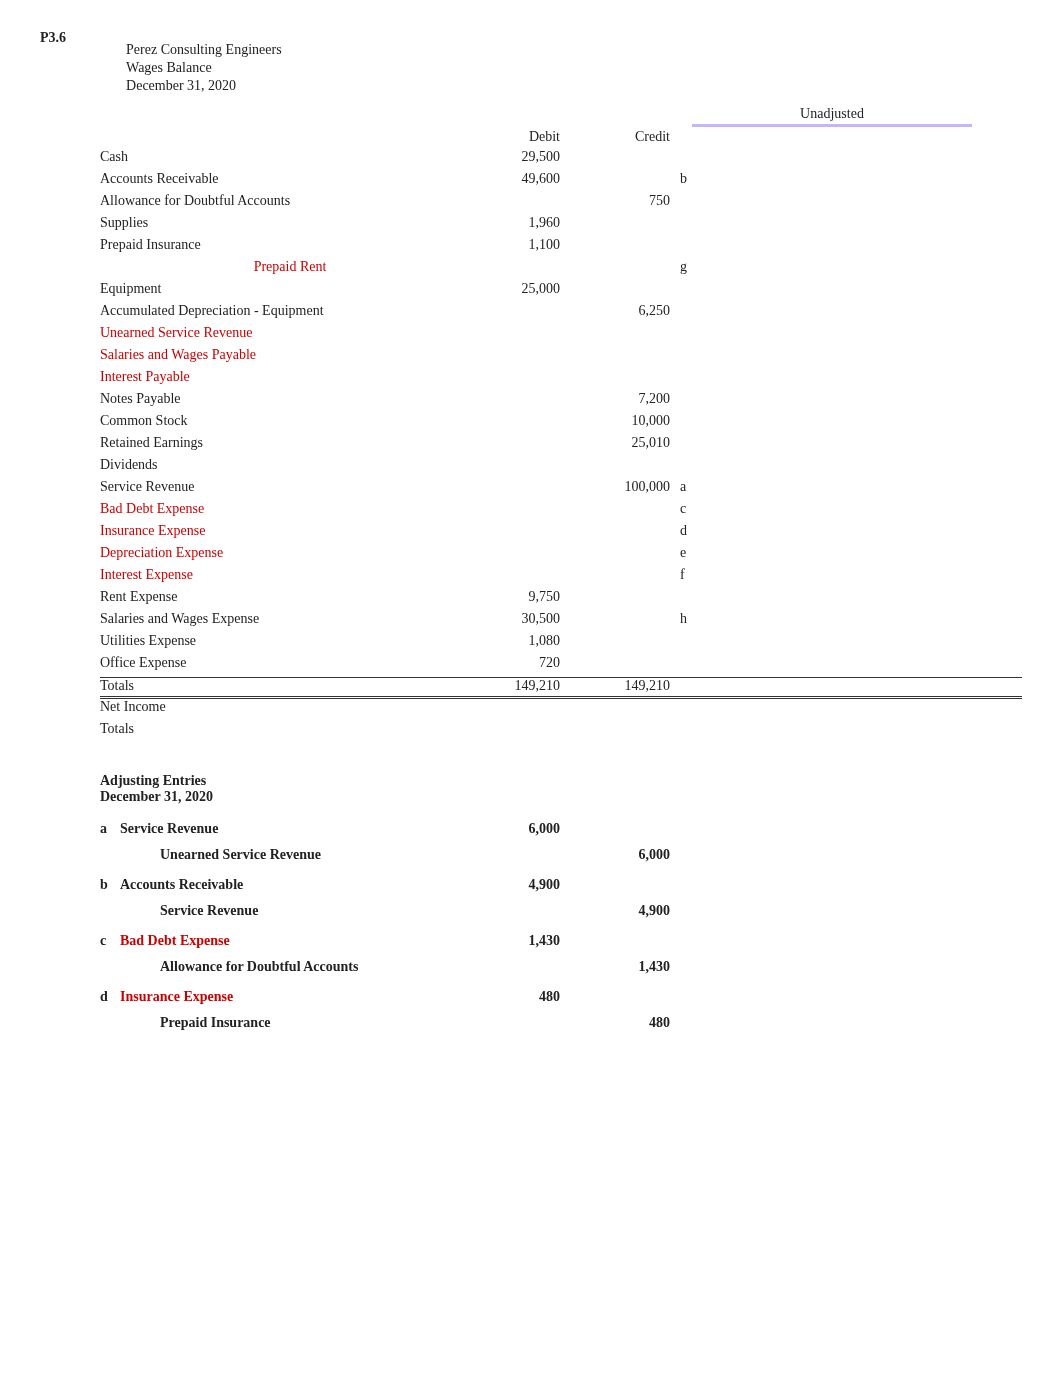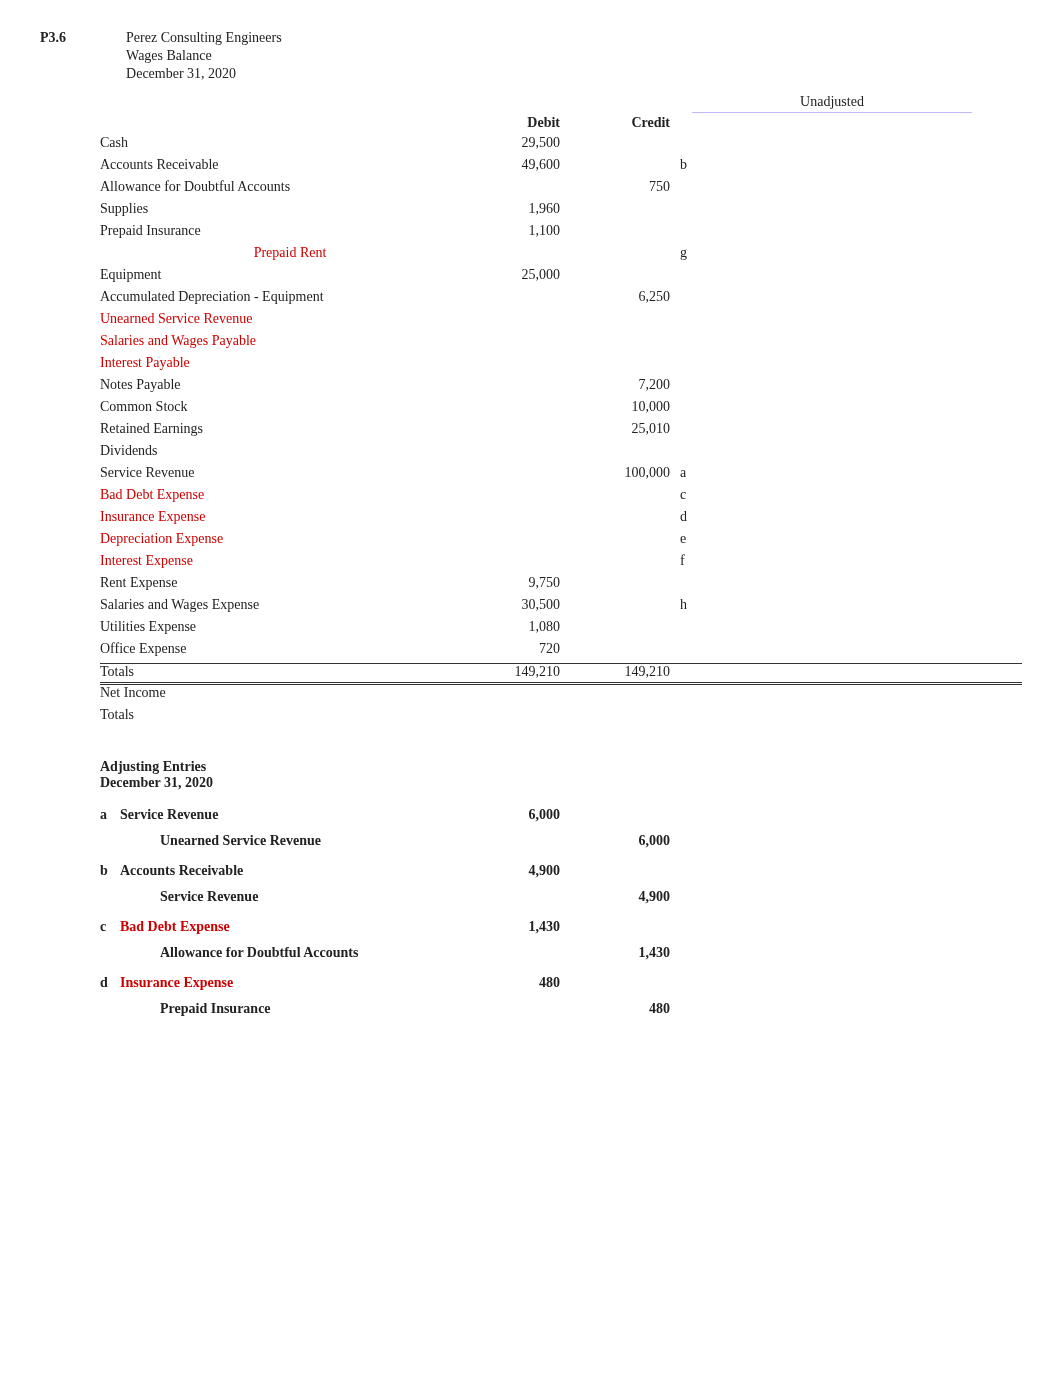--- a/index.html
+++ b/index.html
@@ -8,42 +8,41 @@
       font-size: 14px;
       background: #fff;
       color: #222;
       padding: 30px 40px;
       width: 1062px;
       min-height: 1377px;
     }
     .header-section { margin-bottom: 10px; }
     .header-section .problem-label { display: flex; }
     .problem-id { font-weight: bold; }
-    .company-info { margin-left: 60px; }
+    .company-info { margin-left: 60px; margin-top: 12px; }
     .company-info div { margin-bottom: 2px; }
 
     .trial-balance-section { margin-top: 10px; margin-left: 60px; }
 
     .col-header-row {
       display: flex;
       justify-content: flex-end;
       margin-bottom: 2px;
     }
     .unadj-group {
       display: flex;
       width: 280px;
       justify-content: center;
-      border-bottom: 1px solid #c4b5fd;
+      border-bottom: 3px solid #c4b5fd;
       padding-bottom: 2px;
       margin-right: 30px;
     }
     .col-headers {
       display: flex;
       margin-bottom: 4px;
-      font-weight: bold;
     }
     .account-col { width: 380px; }
     .debit-col { width: 100px; text-align: right; padding-right: 20px; }
     .credit-col { width: 100px; text-align: right; padding-right: 10px; }
     .note-col { width: 20px; text-align: left; }
 
     .data-row {
       display: flex;
       align-items: baseline;
       min-height: 22px;

